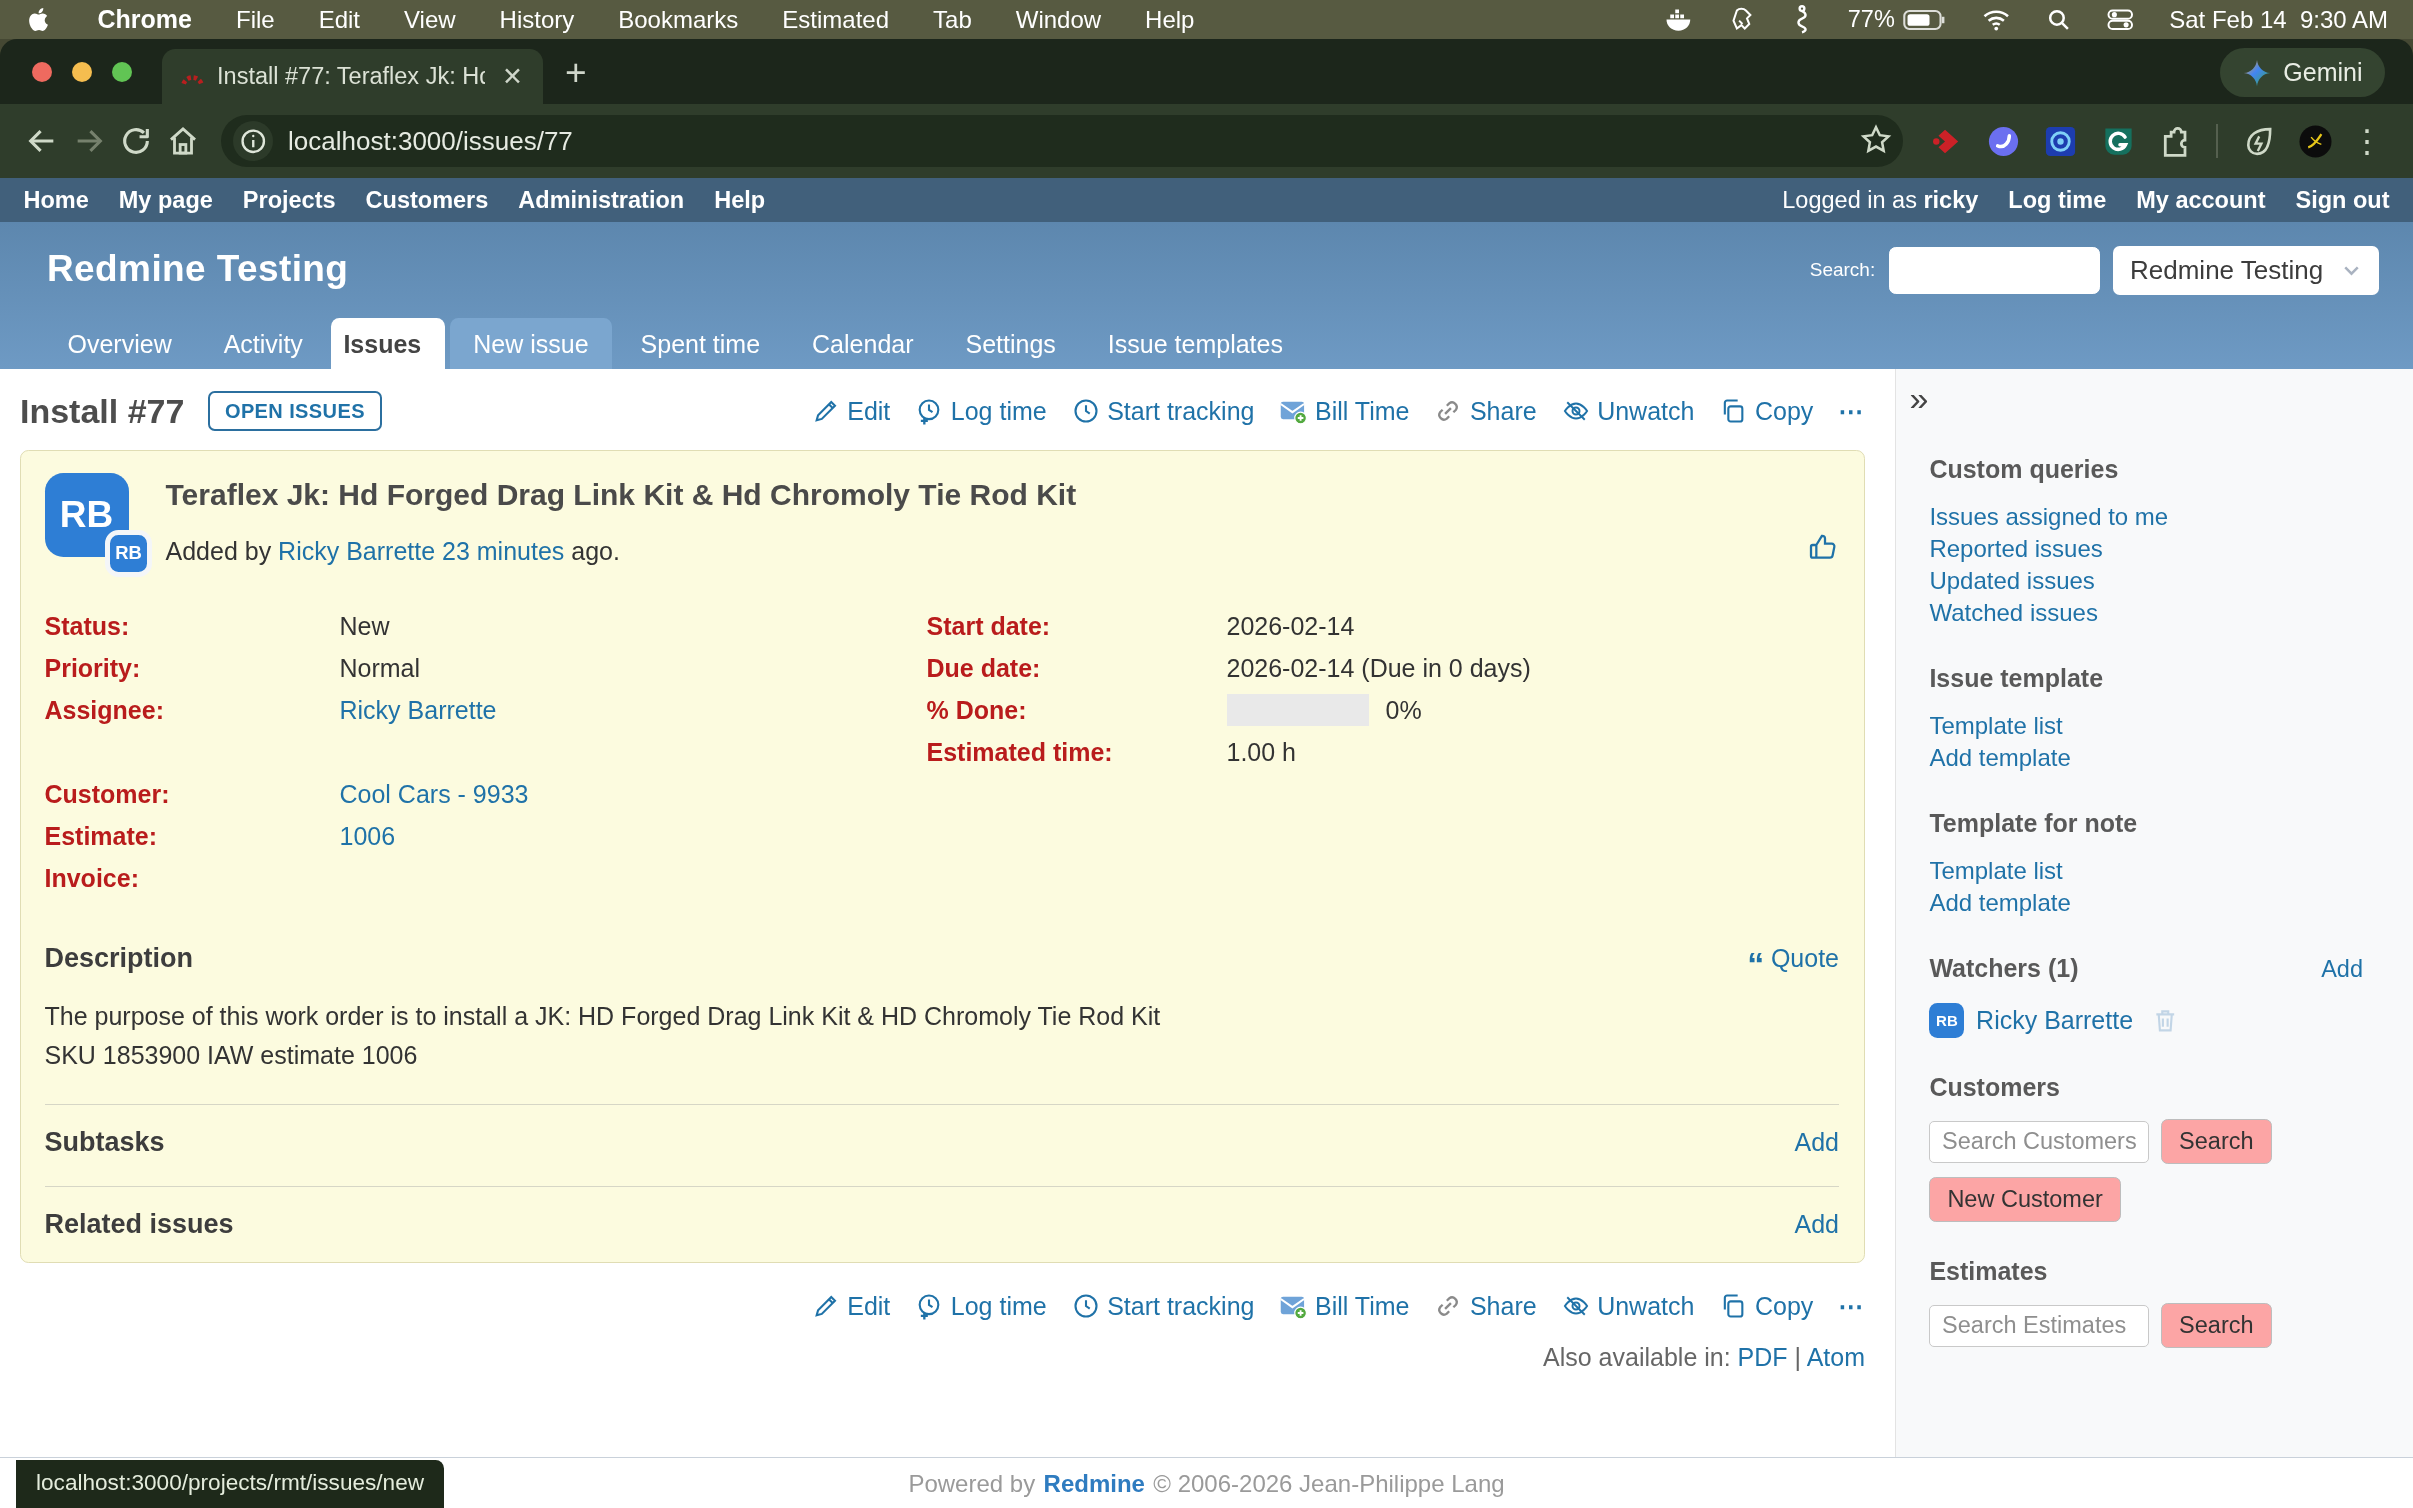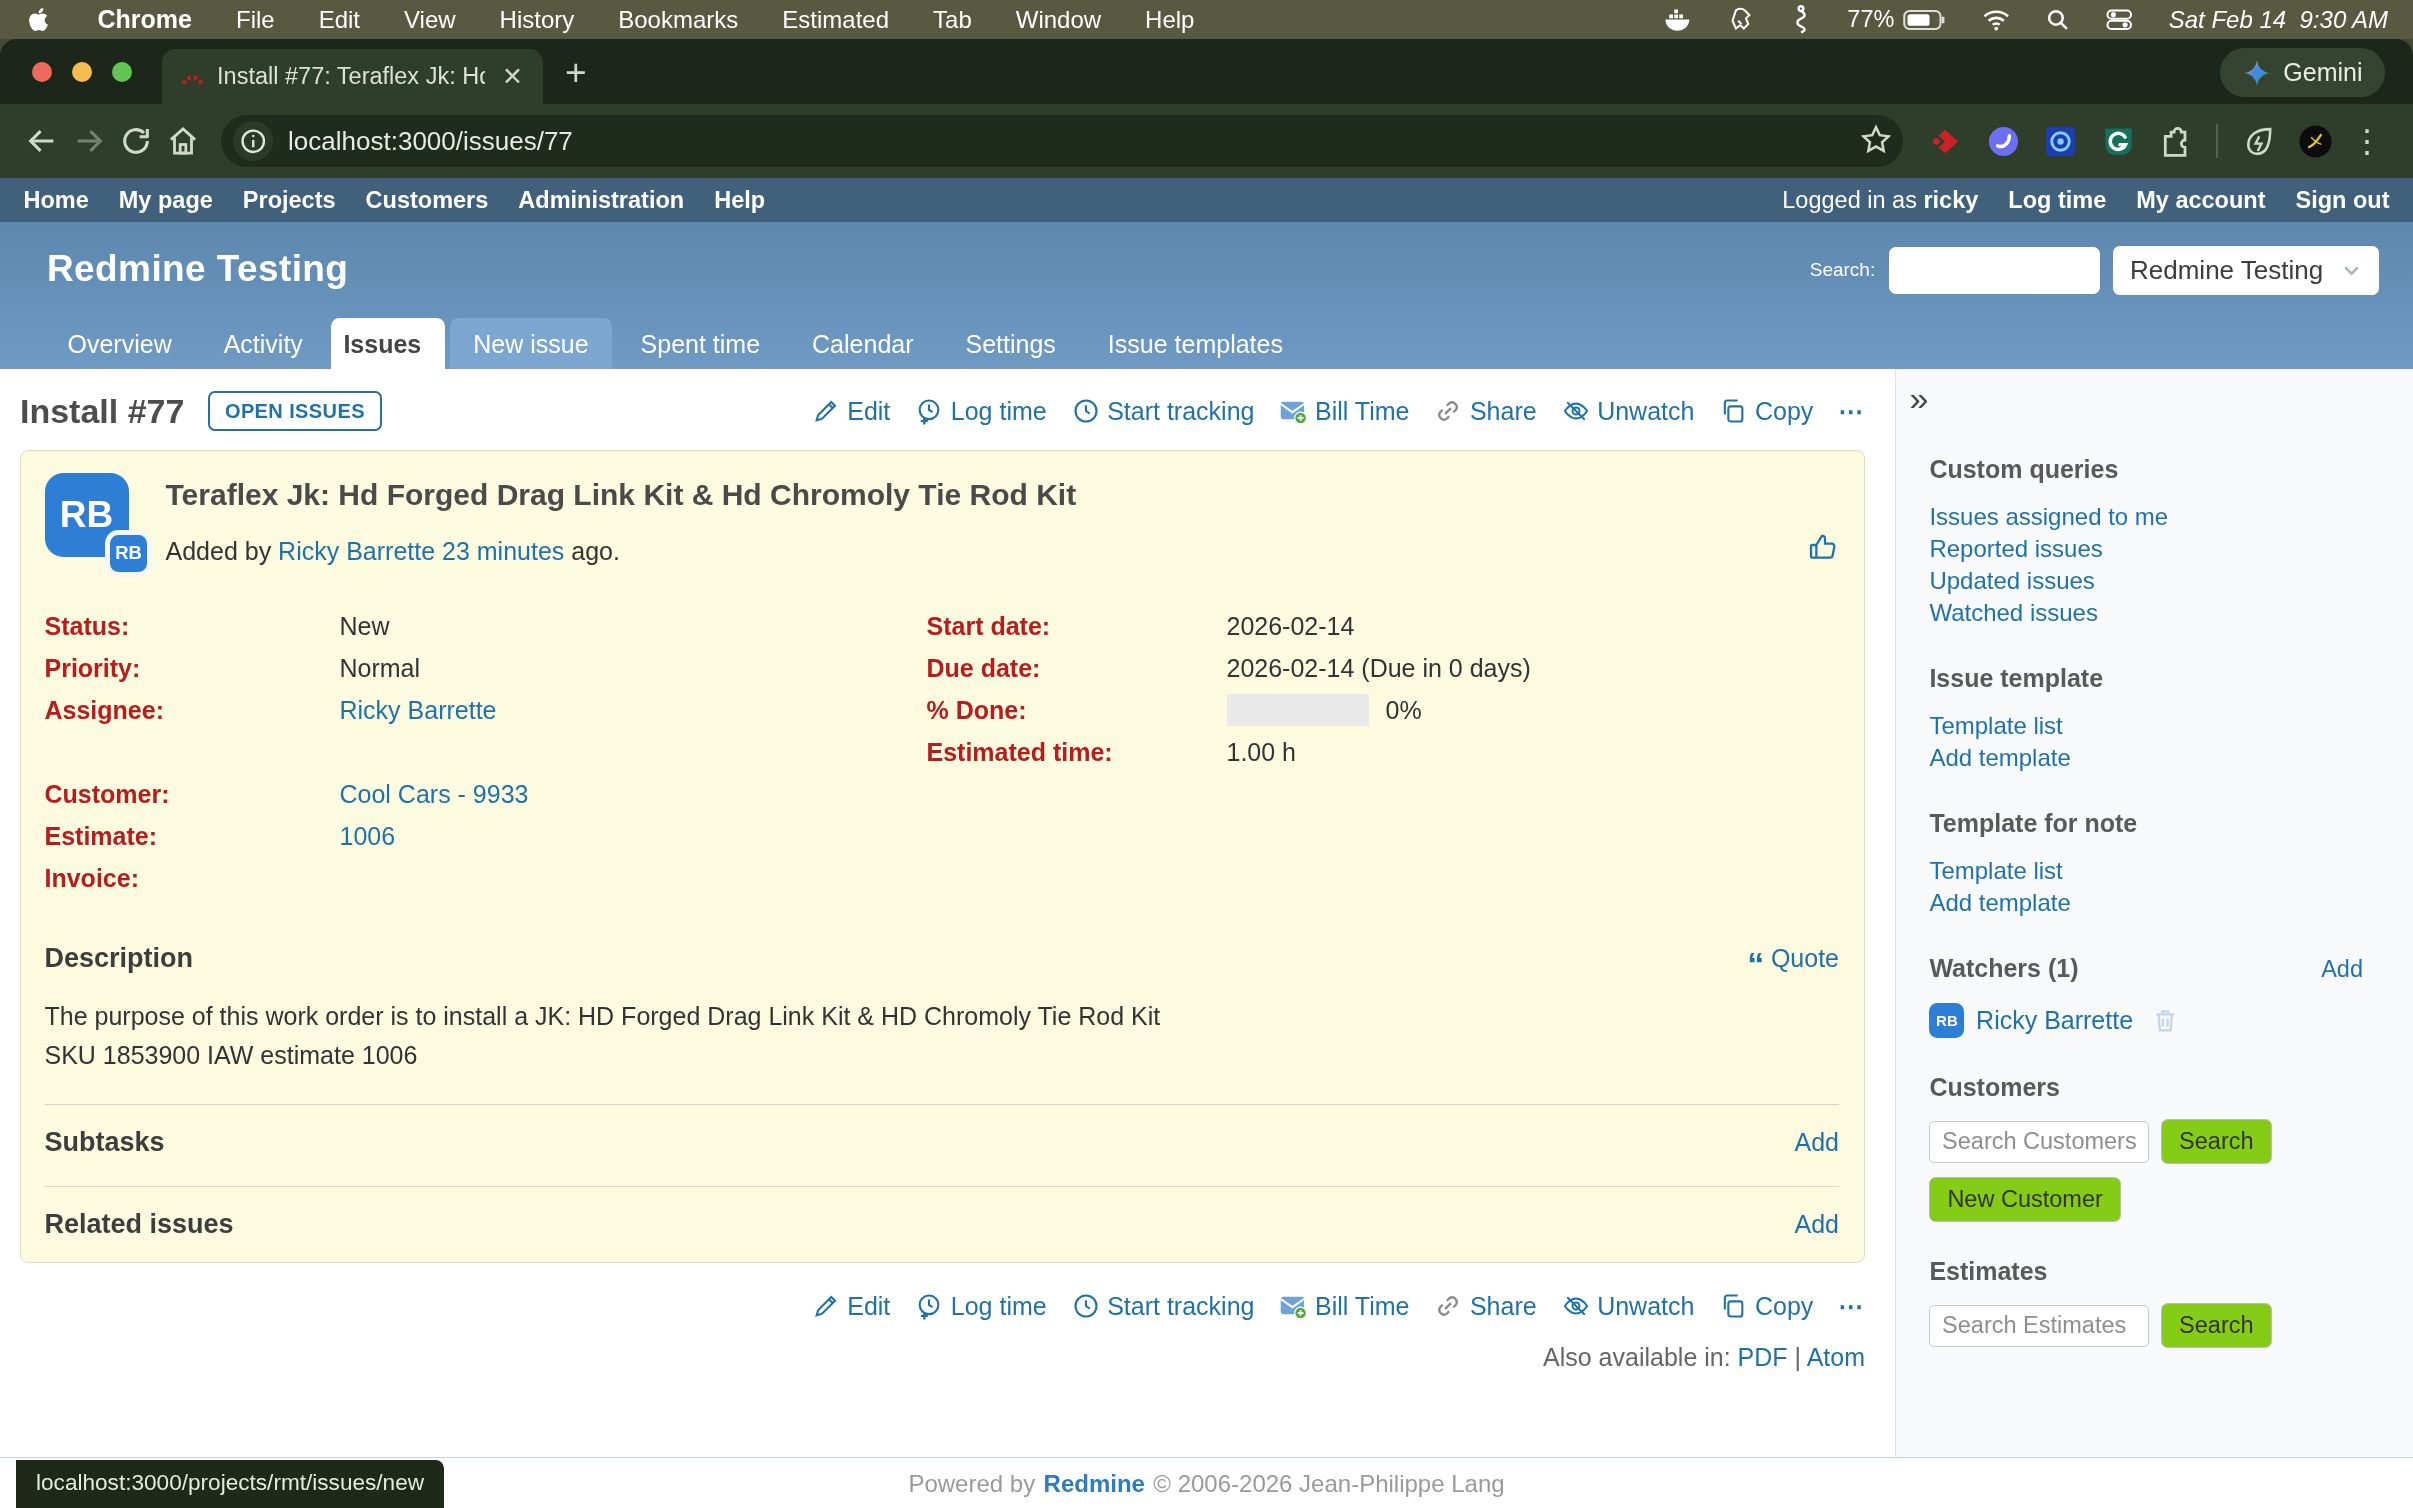--- a/index.html
+++ b/index.html
@@ -10,21 +10,21 @@
   
   .menubar { height:39px; background:#575a41; display:flex; align-items:center;
     justify-content:space-between; color:#fff; padding:0 25px; }
   .mb-left { display:flex; align-items:center; gap:44px; }
   .mb-app { font-weight:bold; font-size:25px; }
   .mb-item { font-size:24px; font-weight:500; }
   .apple svg { width:28.5px; height:28.5px; display:block; }
   .mb-right { display:flex; align-items:center; gap:35px; }
   .mb-ic svg { display:block; }
   .mb-batt { display:flex; align-items:center; gap:8.4px; font-size:23.5px; }
-  .mb-clock { font-size:24px; white-space:pre;font-style:italic; }
+  .mb-clock { font-size:24px; white-space:pre; }
 
   
   .window { height:1470px; display:flex; flex-direction:column;
     border-radius:17px 17px 0 0; overflow:hidden; }
   .tabstrip { height:65px; background:#1c261b; display:flex; align-items:flex-end; }
   .traffic { display:flex; gap:20px; align-items:center; height:65px; padding:0 30px 0 32px; }
   .dot { width:20px; height:20px; border-radius:50%; }
   .dot.r{background:#ee6a5f;} .dot.y{background:#f5bd4f;} .dot.g{background:#61c454;}
   .tab { width:381px; height:55px; background:#2f3d2b; border-radius:13.4px 13.4px 0 0;
     display:flex; align-items:center; padding:0 15px 0 18.4px; gap:11.7px; }
@@ -147,21 +147,21 @@
   .watcher { display:flex; align-items:center; gap:11.7px; margin-top:3.4px; }
   .wavatar { width:35px; height:35px; background:#2e7ed5; border-radius:8.4px; color:#fff;
     font-size:15px; font-weight:bold; display:flex; align-items:center; justify-content:center; }
   .watcher a { color:#1f72a8; font-size:25px; text-decoration:none; }
   .watcher svg { width:28.5px; height:28.5px; margin-left:6.7px; }
   .sb-form { display:flex; gap:11.7px; align-items:center; }
   .sb-form input { width:220px; height:42px; border:0.8px solid #c9c9c9; border-radius:5px;
     background:#fff; font-size:23.5px; padding:0 11.7px; color:#333; outline:none;
     font-family:"Liberation Sans",sans-serif; }
   .sb-form input::placeholder { color:#8f8f8f; }
-  .sb-btn { height:45px; border:0.8px solid #bdbdbd; border-radius:6.7px; background:#84cc16;
+  .sb-btn { height:45px; border:0.8px solid #bdbdbd; border-radius:6.7px; background:#fca5a5;
     font-size:23.5px; color:#333; padding:0 17px; font-family:"Liberation Sans",sans-serif; }
   .sb-btn.newcust { margin-top:13.4px; }
 
   
   .footer { height:52px; background:#fff; border-top:1.7px solid #c9d1da; text-align:center;
     font-size:24px; color:#9a9a9a; display:flex; align-items:center; justify-content:center; gap:8.4px; }
   .footer a { color:#2f7cc0; text-decoration:none; font-weight:bold; }
   .status-tip { position:absolute; left:16px; bottom:0; background:#1e291a; color:#e4ecdc;
     font-size:22.6px; padding:10px 20px 11.7px; border-radius:0 8.4px 0 0; }
 </style>

